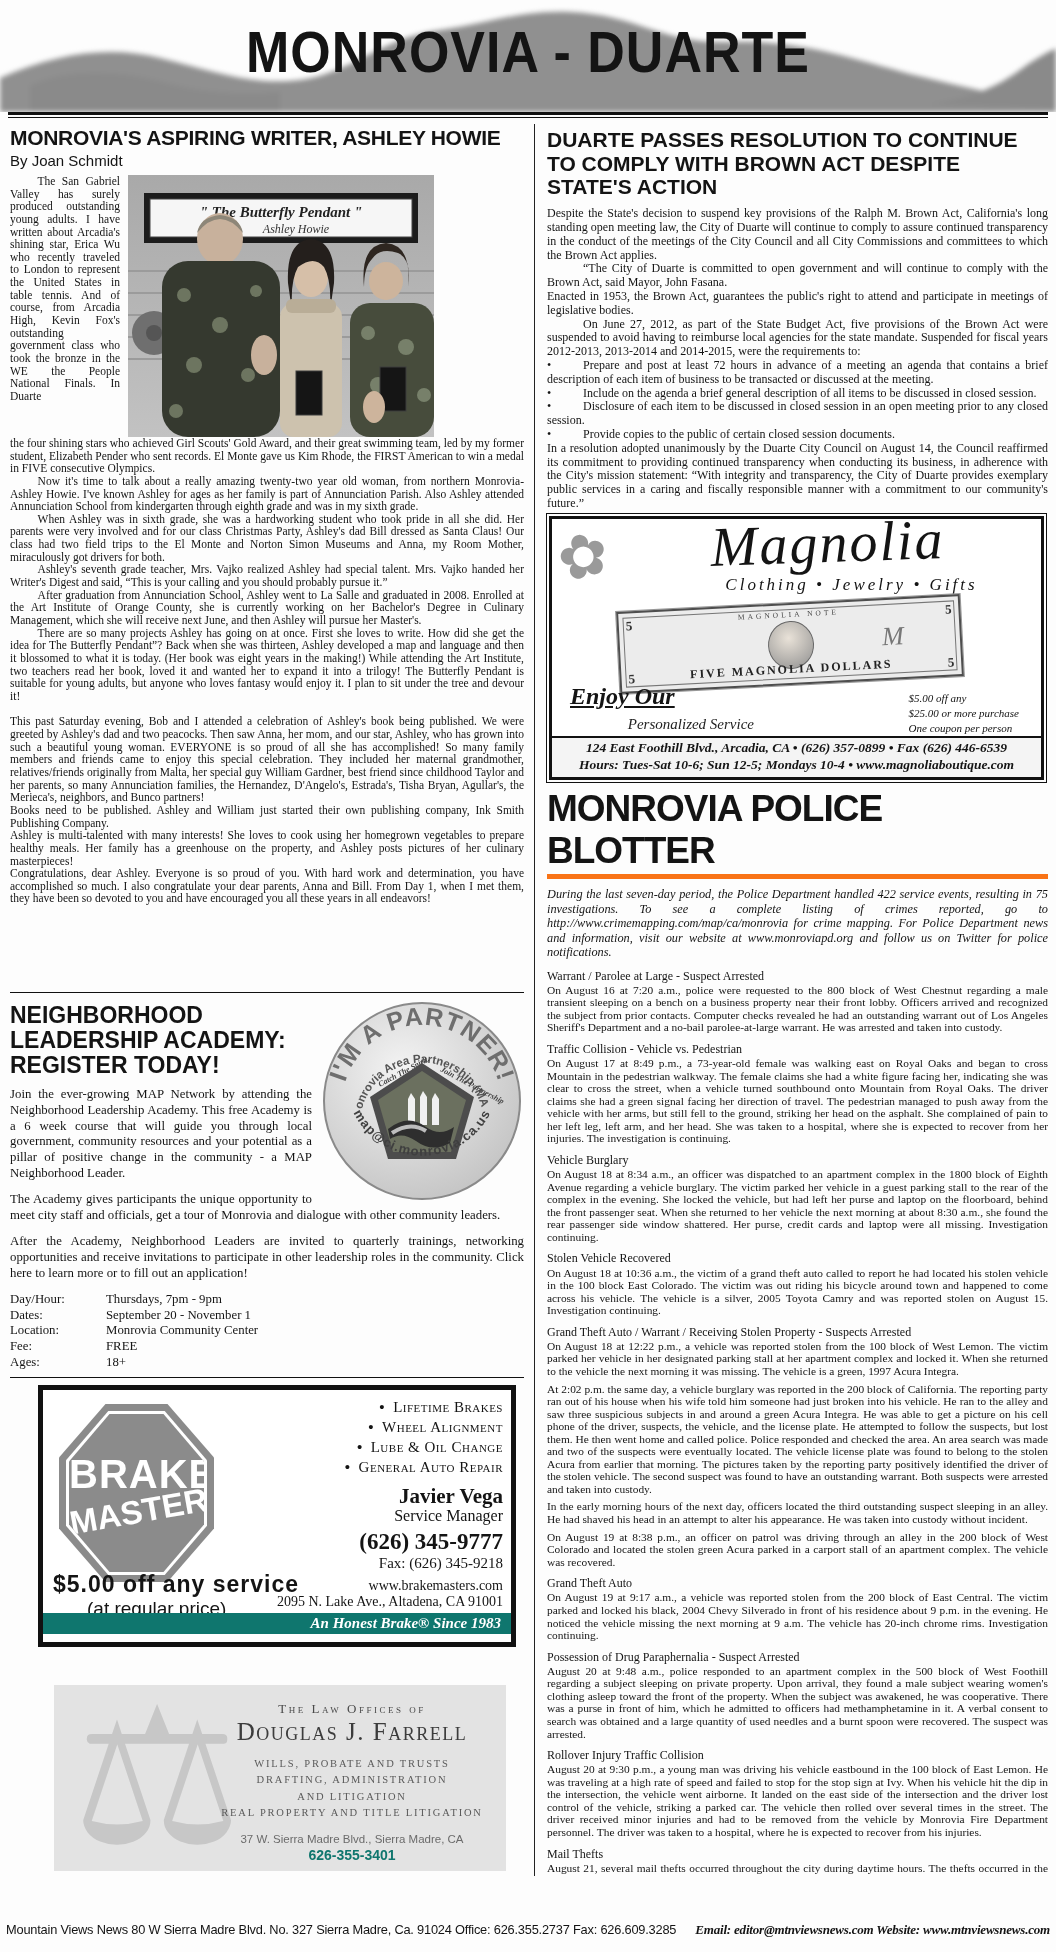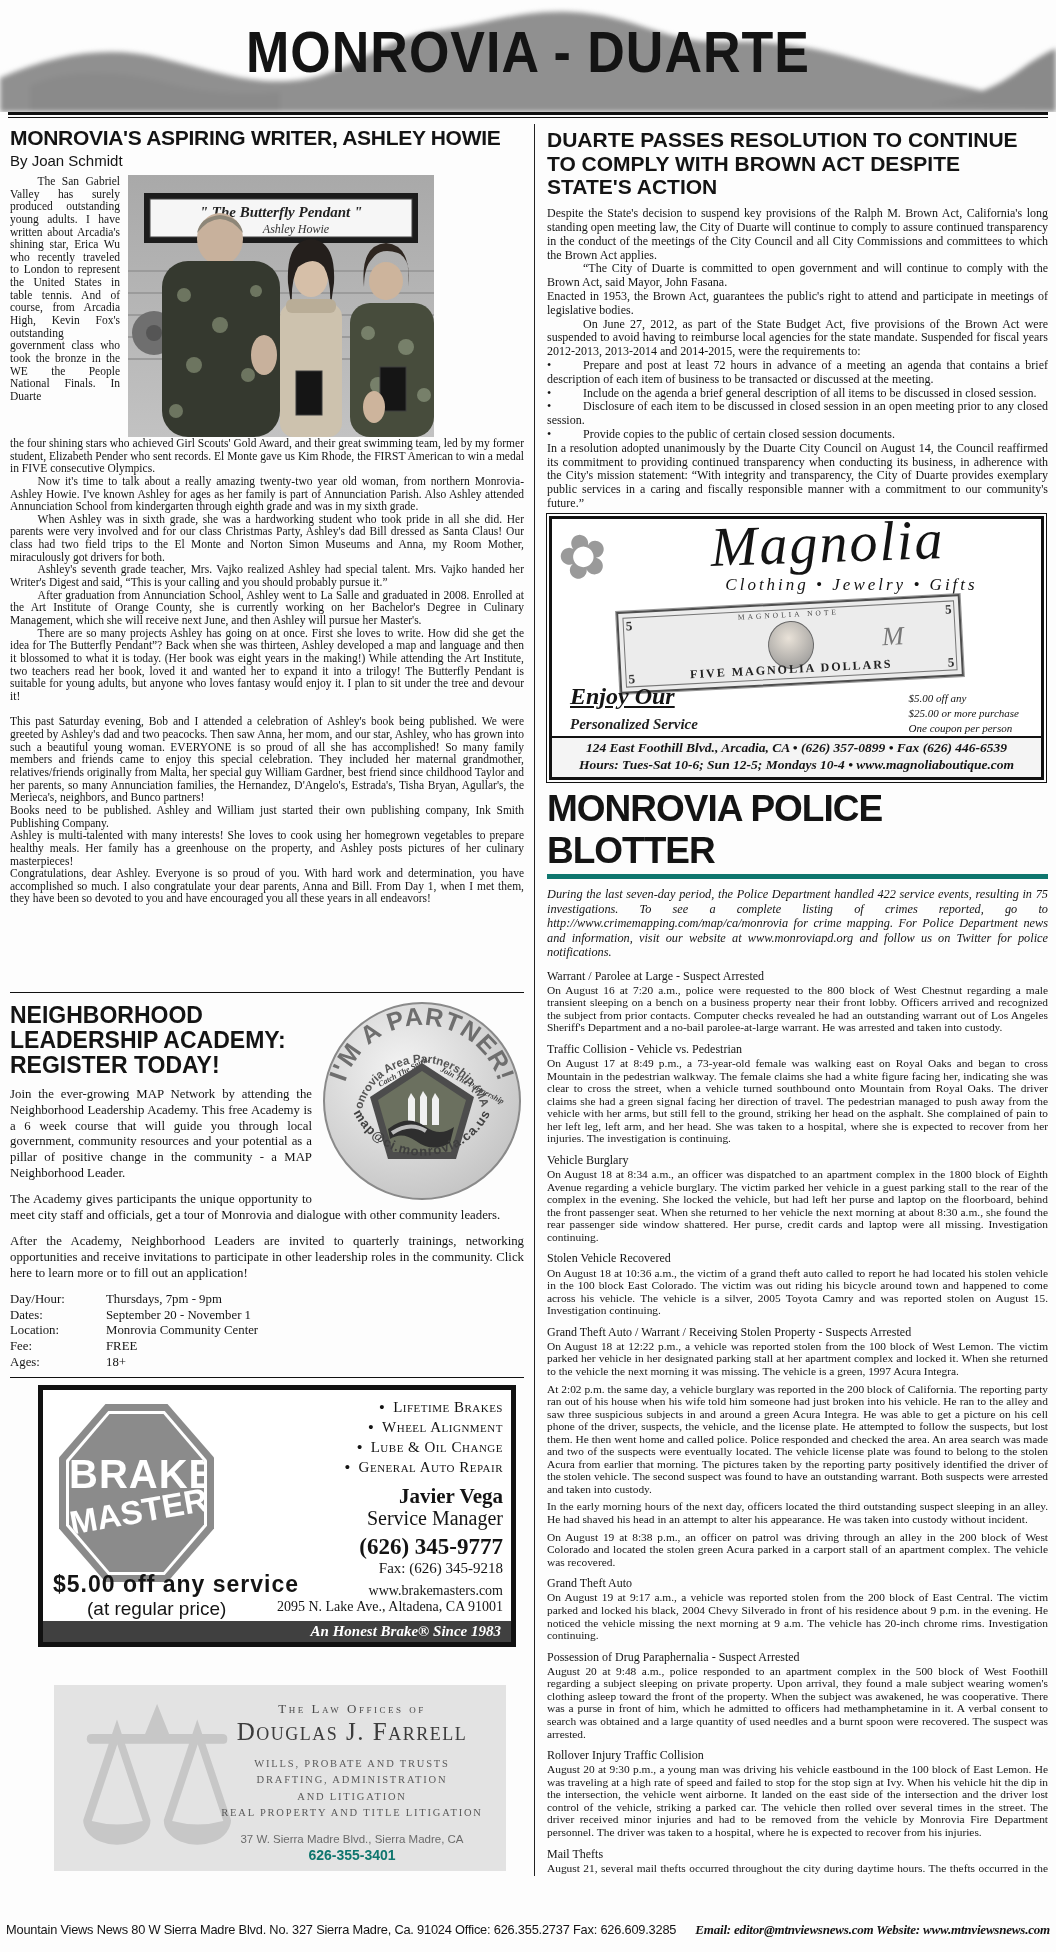--- a/index.html
+++ b/index.html
@@ -49,29 +49,29 @@
       clip-path:polygon(30% 0,70% 0,100% 30%,100% 70%,70% 100%,30% 100%,0 70%,0 30%);}
   .oct-i{position:absolute;left:3px;top:3px;right:3px;bottom:3px;background:#8b8b8b;
       clip-path:polygon(30% 0,70% 0,100% 30%,100% 70%,70% 100%,30% 100%,0 70%,0 30%);
       color:#fff;font-family:"Liberation Sans",sans-serif;font-weight:bold;text-align:center;}
   .oct-i .b1{font-size:40px;letter-spacing:1px;margin-top:38px;}
   .oct-i .b2{font-size:33px;transform:rotate(-10deg);margin-top:-4px;}
   .brake-right{position:absolute;left:200px;right:8px;top:8px;text-align:right;}
   .svc{font-size:15px;letter-spacing:.5px;font-variant:small-caps;line-height:1.33;}
   .svc .dot{font-weight:bold;margin-right:8px;}
   .mgr{font-family:"Liberation Serif",serif;font-weight:bold;font-size:21px;margin-top:6px;}
-  .mgr2{font-size:20px;margin-top:-2px;}
+  .mgr2{font-size:16px;margin-top:-2px;}
   .phone{font-weight:bold;font-size:23px;margin-top:4px;}
   .fax{font-size:15px;}
   .web{font-size:14px;margin-top:6px;}
   .baddr{font-size:14px;}
   .offer1{position:absolute;left:10px;bottom:44px;font-family:"Liberation Sans",sans-serif;
       font-weight:bold;font-size:23px;letter-spacing:1px;}
   .offer2{position:absolute;left:44px;bottom:22px;font-family:"Liberation Sans",sans-serif;font-size:19px;}
-  .strip{position:absolute;left:0;right:0;bottom:0;height:21px;background:#404040;color:#fff;
+  .strip{position:absolute;left:0;right:0;bottom:8px;height:21px;background:#0f766e;color:#fff;
       text-align:right;font-style:italic;font-weight:bold;font-size:15px;padding-right:10px;line-height:21px;}
   
   .farrell{position:relative;margin:38px 0 0 44px;width:452px;height:186px;background:#e3e3e3;
       overflow:hidden;}
   .justice{position:absolute;left:18px;top:-18px;font-size:190px;color:#c7c7c7;}
   .fa-text{position:absolute;left:150px;right:6px;top:16px;text-align:center;color:#4a4a4a;}
   .fa1{font-size:13px;letter-spacing:2.5px;font-variant:small-caps;}
   .fa-name{font-size:25px;letter-spacing:1.5px;font-variant:small-caps;color:#3c3c3c;margin-top:1px;}
   .fa-svc{font-size:10.5px;letter-spacing:1.8px;margin-top:10px;line-height:1.55;color:#5a5a5a;}
   .fa-addr{font-family:"Liberation Sans",sans-serif;font-size:11.5px;color:#6b6b6b;margin-top:12px;}
@@ -97,29 +97,29 @@
   .bill .c5{position:absolute;font-size:13px;font-weight:bold;color:#333;}
   .bill .tl{left:7px;top:5px;} .bill .tr{right:7px;top:5px;} .bill .bl{left:7px;bottom:4px;} .bill .br{right:7px;bottom:4px;}
   .bill .note{position:absolute;top:5px;left:0;right:0;text-align:center;font-size:7.5px;letter-spacing:3px;color:#444;}
   .bill .oval{position:absolute;left:50%;top:16px;margin-left:-22px;width:44px;height:46px;border-radius:50%;
       background:radial-gradient(circle at 45% 35%,#e9e2d8,#8f8f8f);border:1px solid #666;}
   .bill .dollars{position:absolute;bottom:6px;left:0;right:0;text-align:center;font-size:12px;
       font-weight:bold;letter-spacing:2px;color:#222;}
   .bill .m{position:absolute;right:56px;top:22px;font-size:26px;font-style:italic;color:#777;}
   .enjoy{position:absolute;left:18px;top:164px;font-style:italic;}
   .enjoy h3{font-size:24px;margin:0 0 4px 0;text-decoration:underline;font-weight:bold;}
-  .enjoy div{font-size:15px;font-weight:bold;color:#222;line-height:1.35;}
+  .enjoy div{font-size:15px;font-weight:normal;color:#222;line-height:1.35;text-align:right;}
   .coupon{position:absolute;right:22px;top:172px;font-style:italic;font-size:11px;line-height:1.35;color:#111;}
   .coupon .vb{font-weight:bold;}
   .mag-bar{position:absolute;left:0;right:0;bottom:0;border-top:2px solid #111;padding:2px 6px 3px 6px;
       font-style:italic;font-weight:bold;font-size:13.5px;text-align:center;line-height:1.25;background:#f4f4f4;}
   
   .blotter{margin-top:4px;height:1088px;overflow:hidden;}
   .blotter h1{font-family:"Liberation Sans",sans-serif;font-size:37px;letter-spacing:-1px;
-      margin:0;border-bottom:5px solid #0f766e;padding-bottom:2px;}
+      margin:0;border-bottom:5px solid #f97316;padding-bottom:2px;}
   .bl-intro{font-style:italic;font-size:12.3px;line-height:1.18;text-align:justify;margin:8px 0 10px 0;}
   .bl-body{font-size:11.4px;line-height:1.1;text-align:justify;}
   .bl-entry{margin-bottom:9px;}
   .bl-entry h4{font-size:12px;font-weight:normal;margin:0 0 1px 0;}
   .bl-entry p{margin:0 0 5px 0;}
   
   .footer{position:absolute;left:6px;right:6px;bottom:14px;display:flex;justify-content:space-between;
       font-family:"Liberation Sans",sans-serif;font-size:12.8px;letter-spacing:-0.2px;white-space:nowrap;}
   .footer .fx{font-family:"Liberation Serif",serif;font-weight:bold;font-style:italic;font-size:13px;}
 </style>

